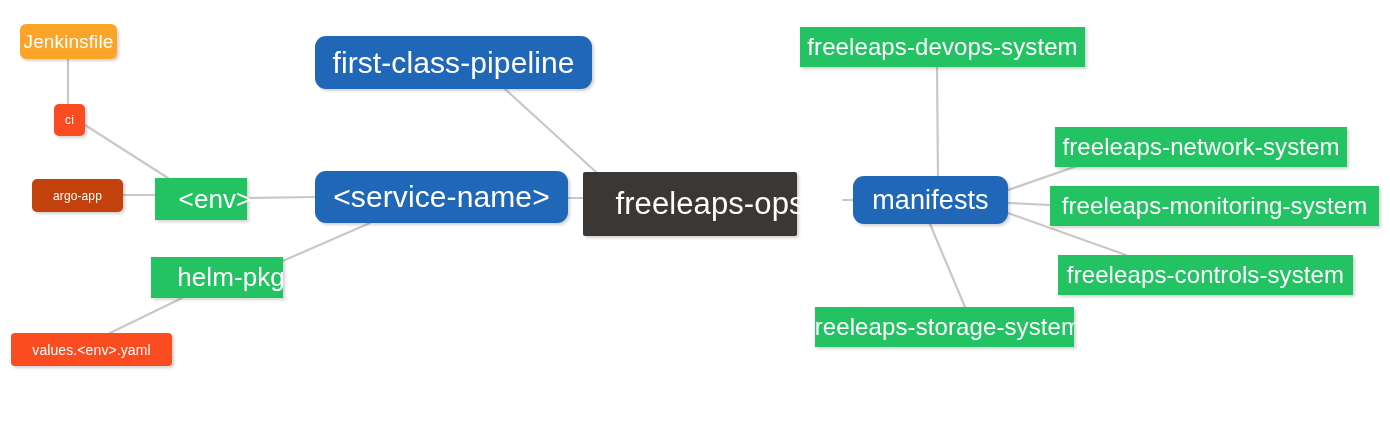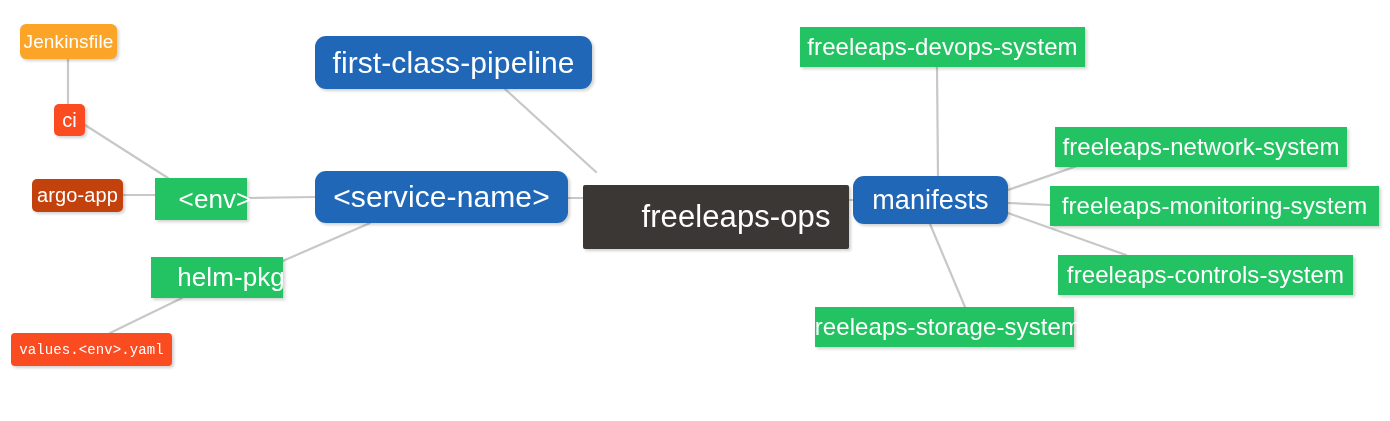--- a/index.html
+++ b/index.html
@@ -61,26 +61,25 @@
   }
   .node-leaf-orange {
     background: #f9a825;
     background: #fba428;
     border-radius: 6px;
     font-size: 19px;
   }
   .node-leaf-red {
     background: #fb4b21;
     border-radius: 5px;
-    font-size: 20px;
+    font-size: 12px;
   }
   .node-leaf-red.tiny {
     font-size: 14px;
     border-radius: 4px;
-    font-family: Liberation Mono, monospace;
   }
 </style>
 </head>
 <body>
 
 <div id="canvas">
   <svg id="edges" width="1390" height="421" viewBox="0 0 1390 421">
       <line x1="596" y1="172" x2="505" y2="89" stroke="#c8c8c8" stroke-width="2.2" stroke-linecap="round"></line>
       <line x1="583" y1="198" x2="568" y2="198" stroke="#c8c8c8" stroke-width="2.2" stroke-linecap="round"></line>
       <line x1="843" y1="200" x2="853" y2="200" stroke="#c8c8c8" stroke-width="2.2" stroke-linecap="round"></line>
@@ -90,21 +89,21 @@
       <line x1="155" y1="195" x2="123" y2="195" stroke="#c8c8c8" stroke-width="2.2" stroke-linecap="round"></line>
       <line x1="68" y1="104" x2="68" y2="59" stroke="#c8c8c8" stroke-width="2.2" stroke-linecap="round"></line>
       <line x1="182" y1="298" x2="110" y2="333" stroke="#c8c8c8" stroke-width="2.2" stroke-linecap="round"></line>
       <line x1="938" y1="176" x2="937" y2="67" stroke="#c8c8c8" stroke-width="2.2" stroke-linecap="round"></line>
       <line x1="1008" y1="190" x2="1120" y2="151" stroke="#c8c8c8" stroke-width="2.2" stroke-linecap="round"></line>
       <line x1="1008" y1="203" x2="1050" y2="205" stroke="#c8c8c8" stroke-width="2.2" stroke-linecap="round"></line>
       <line x1="1008" y1="213" x2="1126" y2="255" stroke="#c8c8c8" stroke-width="2.2" stroke-linecap="round"></line>
       <line x1="930" y1="224" x2="965" y2="307" stroke="#c8c8c8" stroke-width="2.2" stroke-linecap="round"></line>
     </svg>
   <div id="node-layer">
-      <div class="node node-root" style="left: 583px; top: 185px; width: 266px; height: 64px; background: rgb(59, 55, 52); padding-left: 40px;">
+      <div class="node node-root" style="left: 583px; top: 172px; width: 214px; height: 64px; background: rgb(59, 55, 52); padding-left: 40px;">
         <span>freeleaps-ops</span>
       </div>
       <div class="node node-branch" style="left: 315px; top: 36px; width: 277px; height: 53px; background: rgb(32, 103, 184);">
         <span>first-class-pipeline</span>
       </div>
       <div class="node node-branch" style="left: 315px; top: 171px; width: 253px; height: 52px; background: rgb(32, 103, 184);">
         <span>&lt;service-name&gt;</span>
       </div>
       <div class="node node-branch small" style="left: 853px; top: 176px; width: 155px; height: 48px; background: rgb(32, 103, 184);">
         <span>manifests</span>

